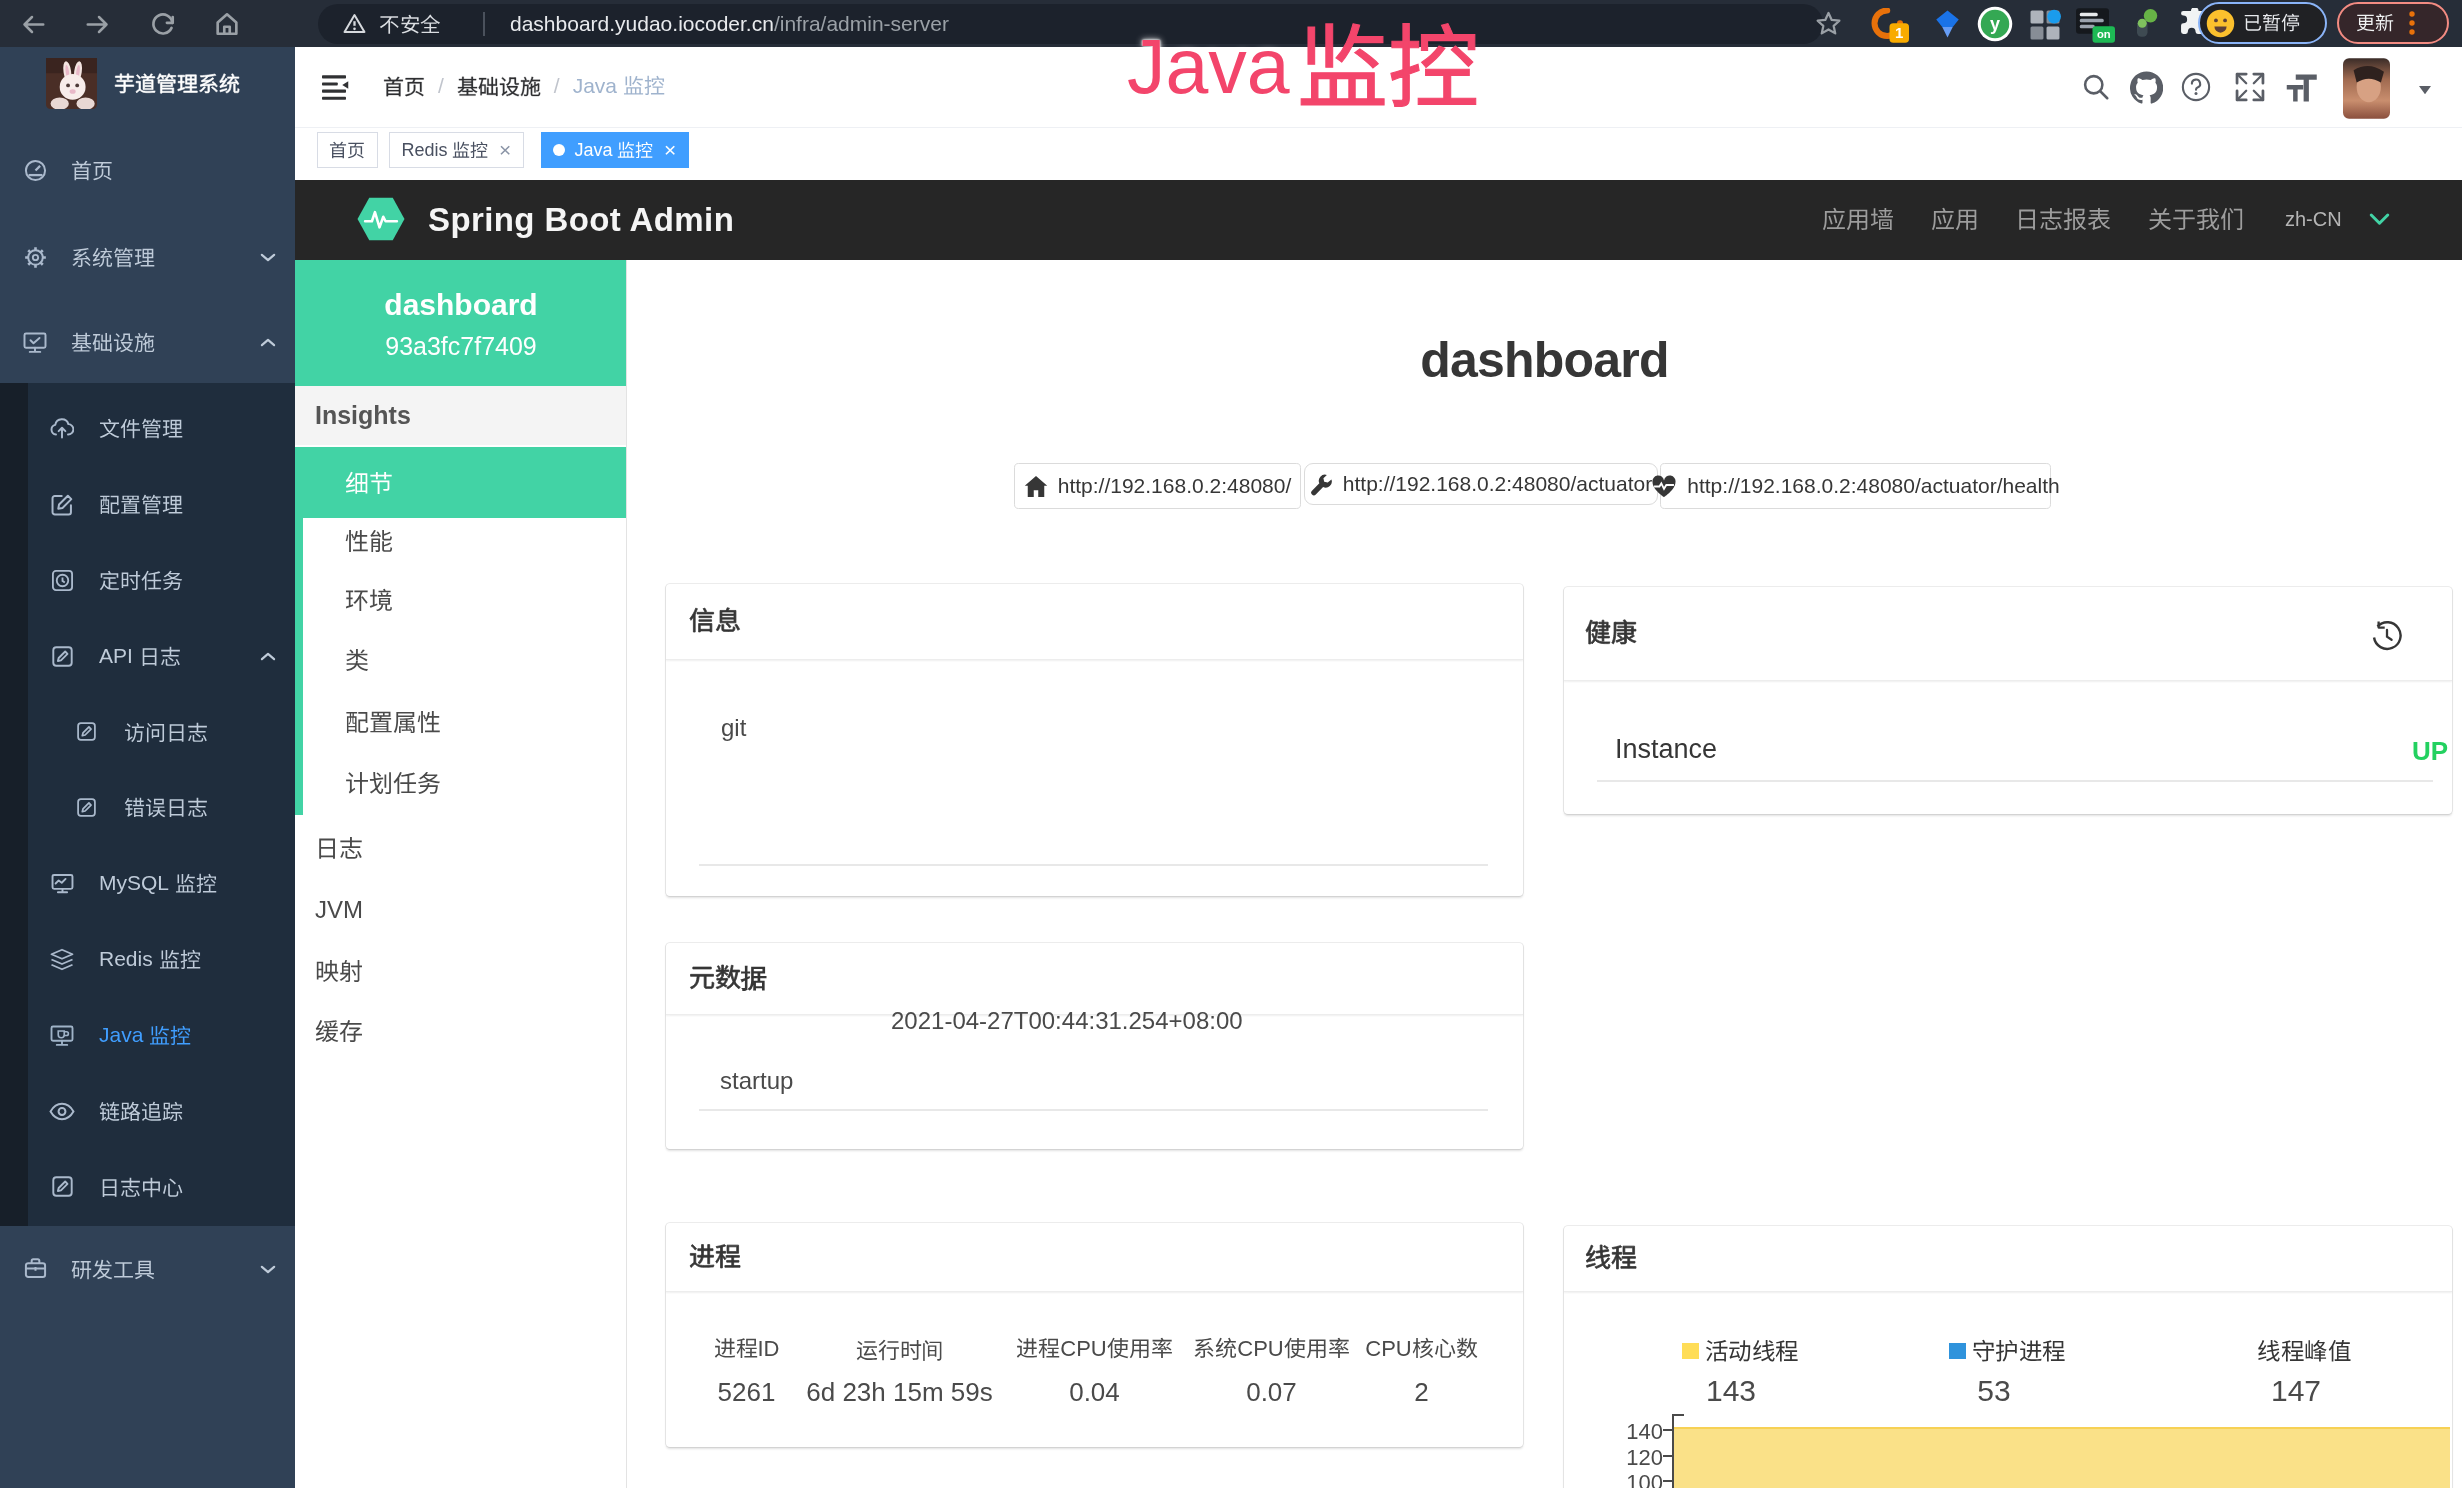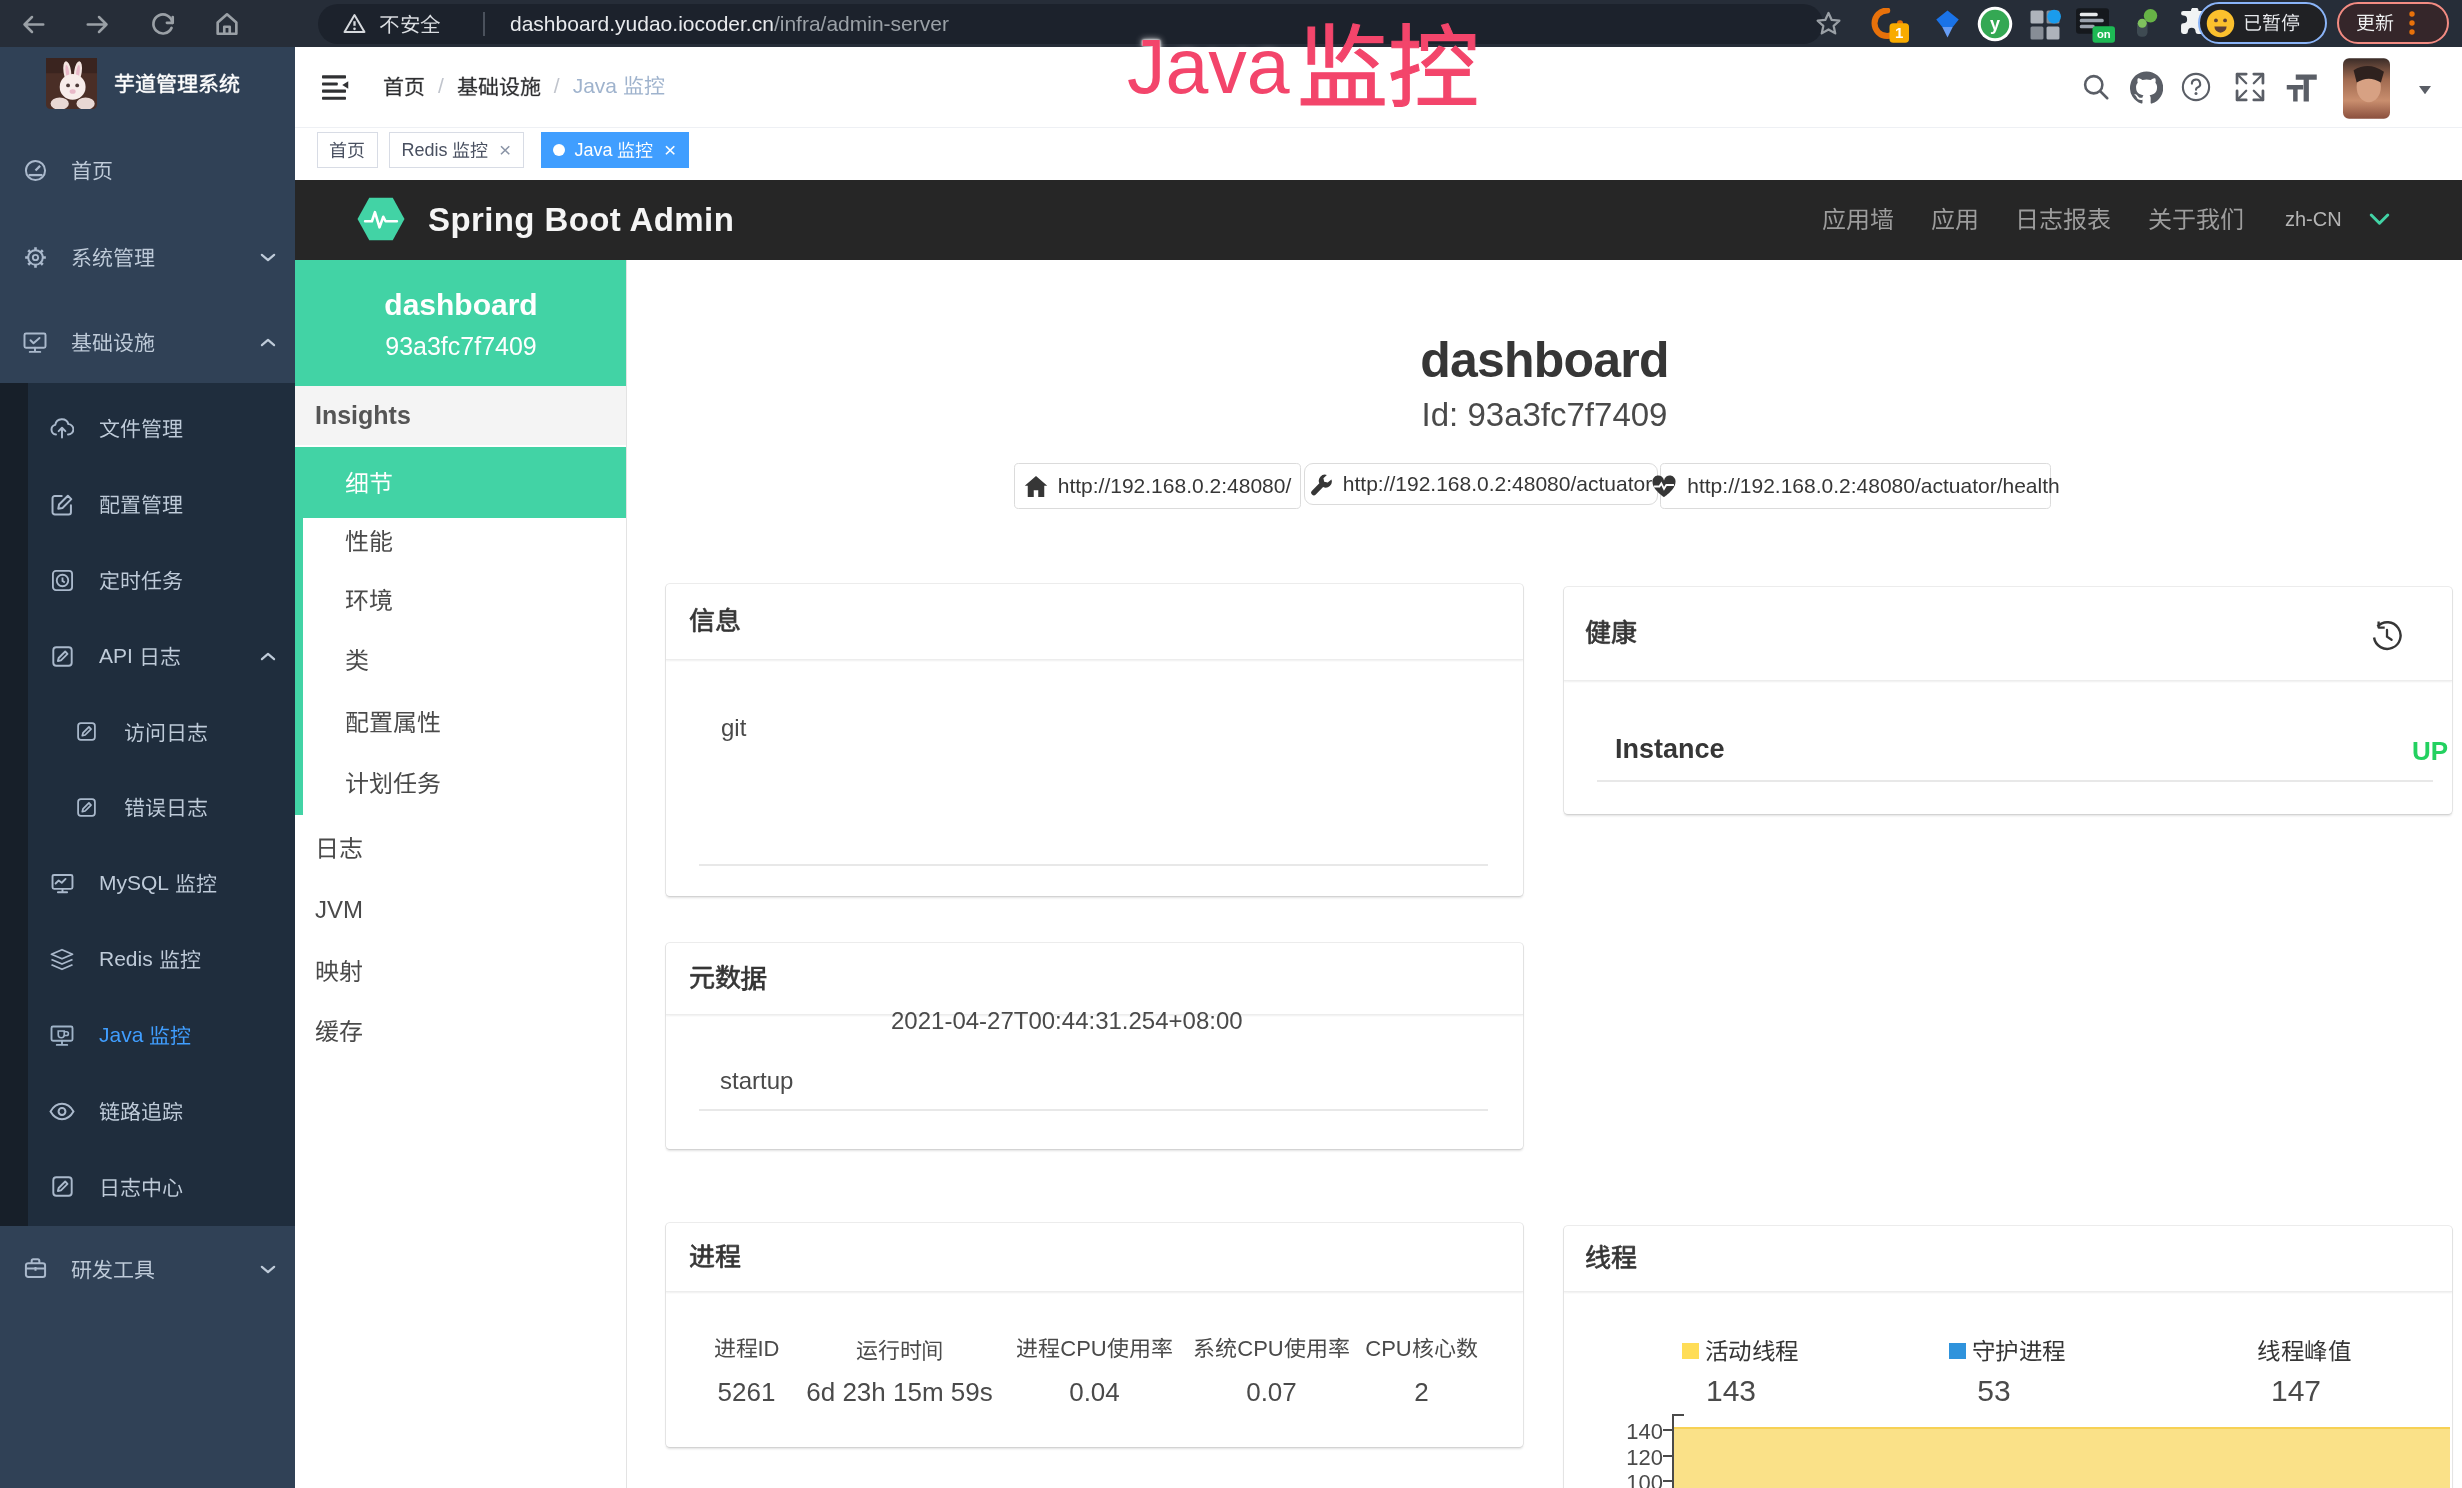--- a/index.html
+++ b/index.html
@@ -658,21 +658,20 @@
     </div>
 <div class="a flex" style="left:315px;top:1016px;height:30px;font-size:24px;color:#4a4a4a">
       <svg class="cj" width="24" height="24" style="vertical-align:-3px" viewBox="0 0 1000 1000">
         <use href="#u7f13"></use>
       </svg>
       <svg class="cj" width="24" height="24" style="vertical-align:-3px" viewBox="0 0 1000 1000">
         <use href="#u5b58"></use>
       </svg>
     </div>
 <div class="a" style="left:627px;top:331px;width:1835px;text-align:center;font-size:50px;font-weight:bold;color:#363636;letter-spacing:-0.8px">dashboard</div>
-<div class="a" style="left:627px;top:396px;width:1835px;text-align:center;font-size:33px;color:#4a4a4a">Id: 93a3fc7f7409</div>
 <div class="a flex" style="left:1014px;top:463px;width:287px;height:46px;border:1.5px solid #dbdbdb;border-radius:4.6px;background:#fff;justify-content:center;font-size:21px;color:#363636;white-space:nowrap">
       <span style="flex:none;height:23px"><svg width="24" height="23" viewBox="0 0 32 30" fill="#363636">
           <path d="M16 1 31 14h-4v15h-8v-9h-6v9H5V14H1Z"></path>
         </svg></span>
       <span style="margin-left:10px">http://192.168.0.2:48080/</span>
     </div>
 <div class="a flex" style="left:1304px;top:463px;width:354px;height:42px;border:1.5px solid #dbdbdb;border-radius:9px;background:#fff;justify-content:center;font-size:21px;color:#363636;white-space:nowrap">
       <span style="flex:none;height:23px"><svg width="23" height="23" viewBox="0 0 30 30" fill="#363636">
           <path d="M28 8.5a8 8 0 0 1-10.9 9.9L7.6 28a3.1 3.1 0 0 1-5-5l9.6-9.5A8 8 0 0 1 22 2.6L17.5 7l1 4.5 4.6 1Z"></path>
         </svg></span>
@@ -701,21 +700,21 @@
           <use href="#u5065" stroke="currentColor" stroke-width="30"></use>
         </svg><svg class="cj" width="26" height="26" style="vertical-align:-3px" viewBox="0 0 1000 1000">
           <use href="#u5eb7" stroke="currentColor" stroke-width="30"></use>
         </svg></span>
     </div>
 <svg class="a" style="left:2371px;top:620px" width="32" height="32" viewBox="0 0 42 42" fill="none" stroke="#363636" stroke-width="3">
       <path d="M8.5 8.5A17.5 17.5 0 1 1 4 23" stroke-width="3.2"></path>
       <path d="M10 2v8h8" stroke-linejoin="round"></path>
       <path d="M21 13v9l6 4" stroke-linecap="round"></path>
     </svg>
-<div class="a" style="left:1615px;top:734px;font-size:27px;font-weight:bold;color:#363636">Instance</div>
+<div class="a" style="left:1615px;top:734px;font-size:27px;font-weight:normal;color:#363636">Instance</div>
 <div class="a" style="left:2412px;top:736px;font-size:26px;font-weight:bold;color:#23d160">UP</div>
 <div class="a" style="left:1597px;top:780px;width:836px;height:1.5px;background:#e8e8e8"></div>
 <div class="card" style="left:666px;top:943px;width:857px;height:206px"></div>
 <div class="a chead" style="left:666px;top:943px;width:857px;height:72px;font-size:26px">
       <span style="margin-left:23px"><svg class="cj" width="26" height="26" style="vertical-align:-3px" viewBox="0 0 1000 1000">
           <use href="#u5143" stroke="currentColor" stroke-width="30"></use>
         </svg><svg class="cj" width="26" height="26" style="vertical-align:-3px" viewBox="0 0 1000 1000">
           <use href="#u6570" stroke="currentColor" stroke-width="30"></use>
         </svg><span>据</span></span>
     </div>

